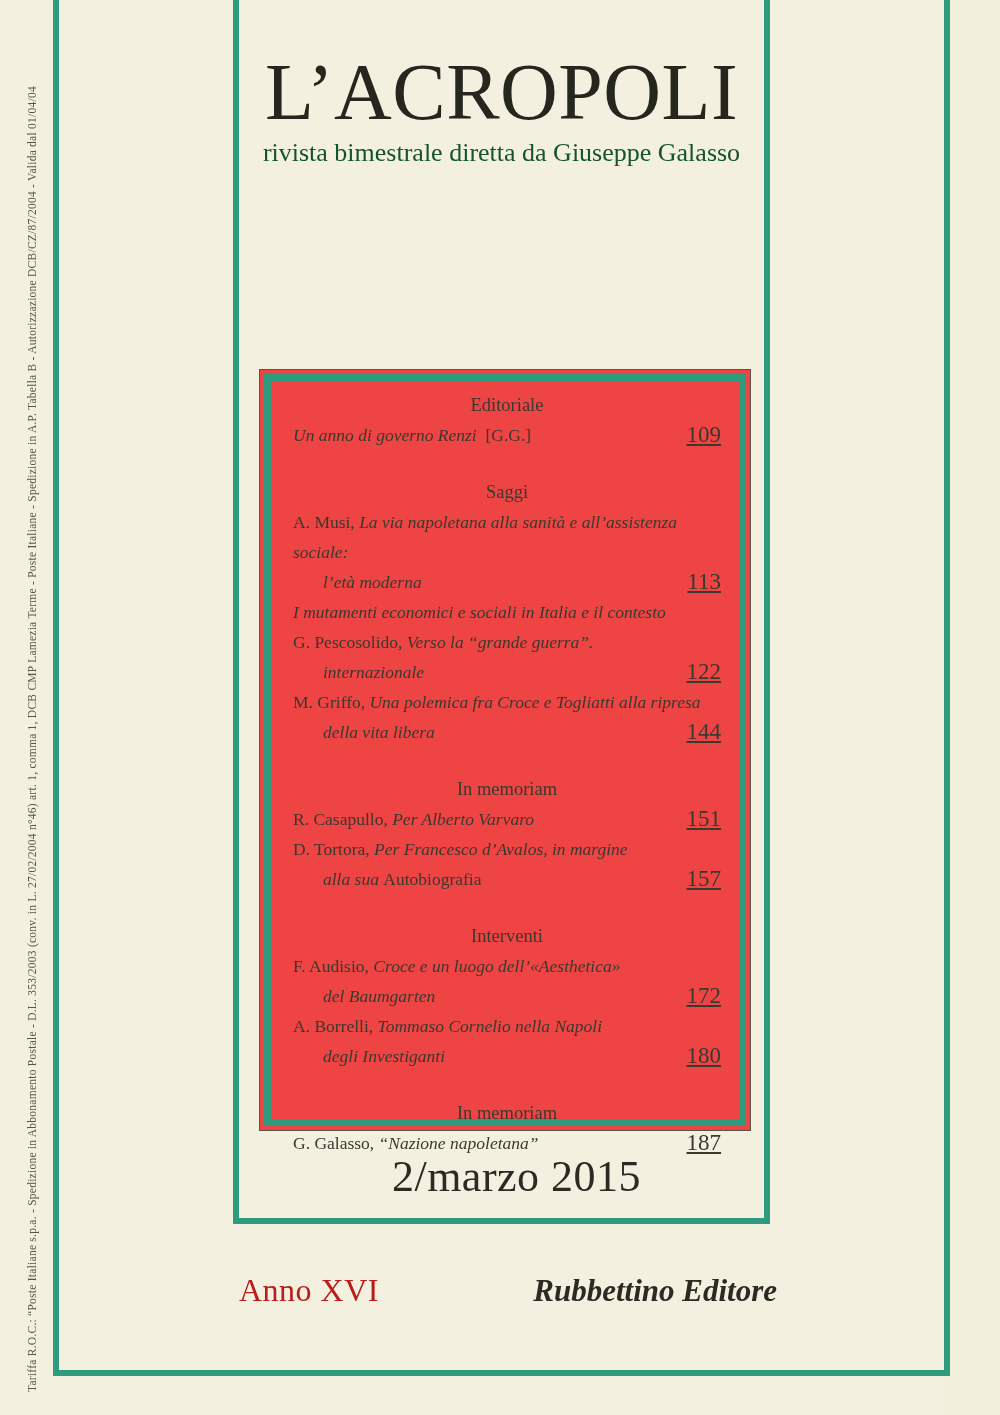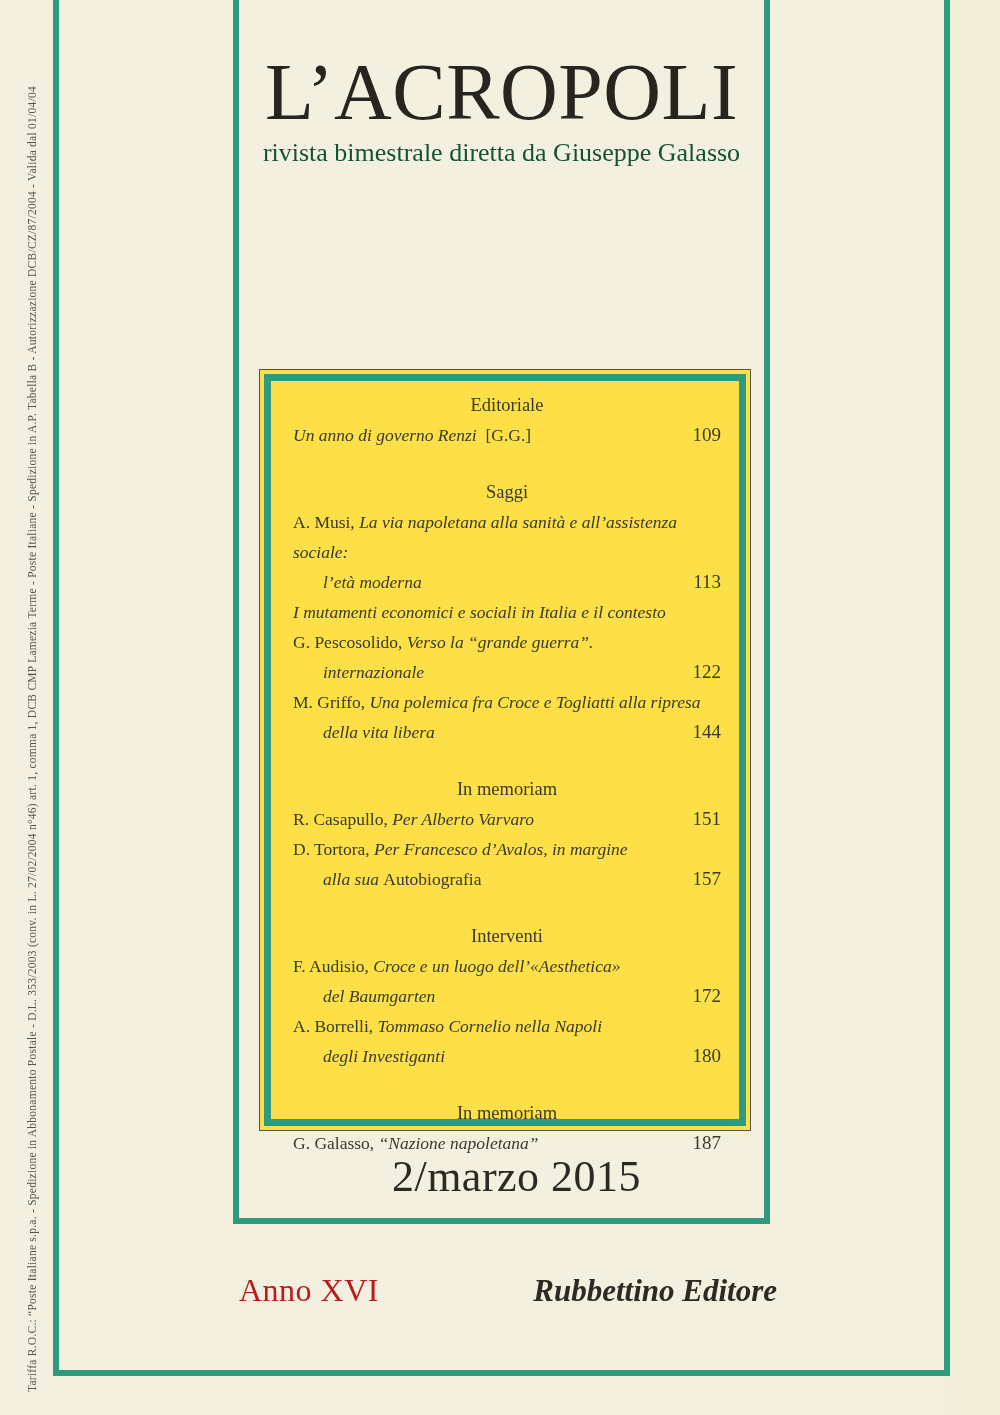--- a/index.html
+++ b/index.html
@@ -32,38 +32,38 @@
   
   .masthead{position:absolute;left:239px;top:50px;width:525px;text-align:center;}
   .journal-title{
     font-size:80px;line-height:1.05;letter-spacing:.5px;color:#26251e;font-weight:normal;margin:0;
   }
   .journal-subtitle{font-size:26px;margin-top:4px;color:#14532d;}
 
   
   .toc-box{
     position:absolute;left:259px;top:369px;width:492px;height:762px;
-    border:1px solid #55544a;padding:4px;box-sizing:border-box;background:#fde047;
+    border:1px solid #55544a;padding:4px;box-sizing:border-box;background:#ef4444;
   }
   .toc-green{
     border:7px solid #2f9b7e;width:100%;height:100%;box-sizing:border-box;
     padding:9px 18px 6px 22px;
   }
   .toc-heading{
     text-align:center;font-size:18.5px;line-height:30px;margin-top:27px;color:#3a392f;
   }
   .toc-heading:first-child{margin-top:0;}
   .toc-line{
     display:flex;justify-content:space-between;align-items:flex-start;
     font-size:17.5px;line-height:30px;color:#3a392f;
   }
   .toc-line.indent{padding-left:30px;}
   .line-text .italic{font-style:italic;}
   .line-text .roman{font-style:normal;}
-  .page-num{font-size:19px;padding-left:10px;flex:none;}
+  .page-num{font-size:23px;padding-left:10px;flex:none;text-decoration:underline;}
 
   
   .issue-box{
     position:absolute;left:239px;top:1131px;width:555px;height:90px;
     display:flex;align-items:center;justify-content:center;
   }
   .issue-label{font-size:44px;letter-spacing:.5px;color:#2b2a23;}
 
   
   .footer-row{

